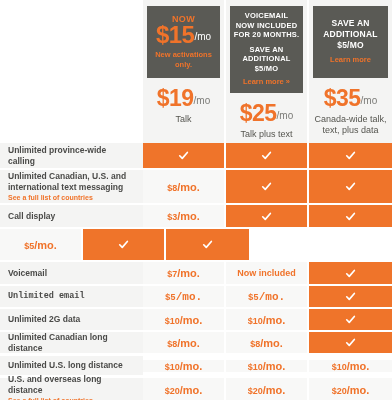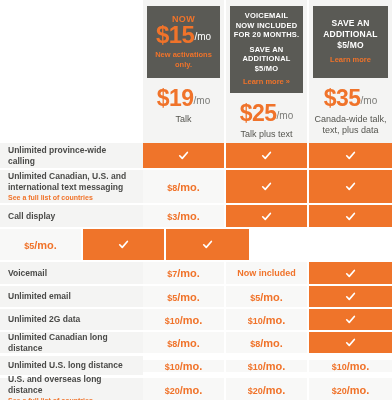--- a/index.html
+++ b/index.html
@@ -338,21 +338,21 @@
         </div>
         <div class="val-cell">
           <span>Now included</span>
         </div>
         <div class="val-cell on last">
           <svg class="check" viewBox="0 0 16 16">
             <path d="M2.5 8.4 L6.2 12.2 L13.6 3.6" fill="none" stroke="#ffffff" stroke-width="2.4" stroke-linecap="round" stroke-linejoin="round"></path>
           </svg>
         </div>
       </div>
-      <div class="row" style="height: 23px;">
+      <div class="row" style="height: 23px; font-family: Liberation Mono, monospace;">
         <div class="feature-cell">
           <div class="feature-label">Unlimited email</div>
         </div>
         <div class="val-cell">
           <span>$5<span class="unit">/mo.</span></span>
         </div>
         <div class="val-cell">
           <span>$5<span class="unit">/mo.</span></span>
         </div>
         <div class="val-cell on last">

